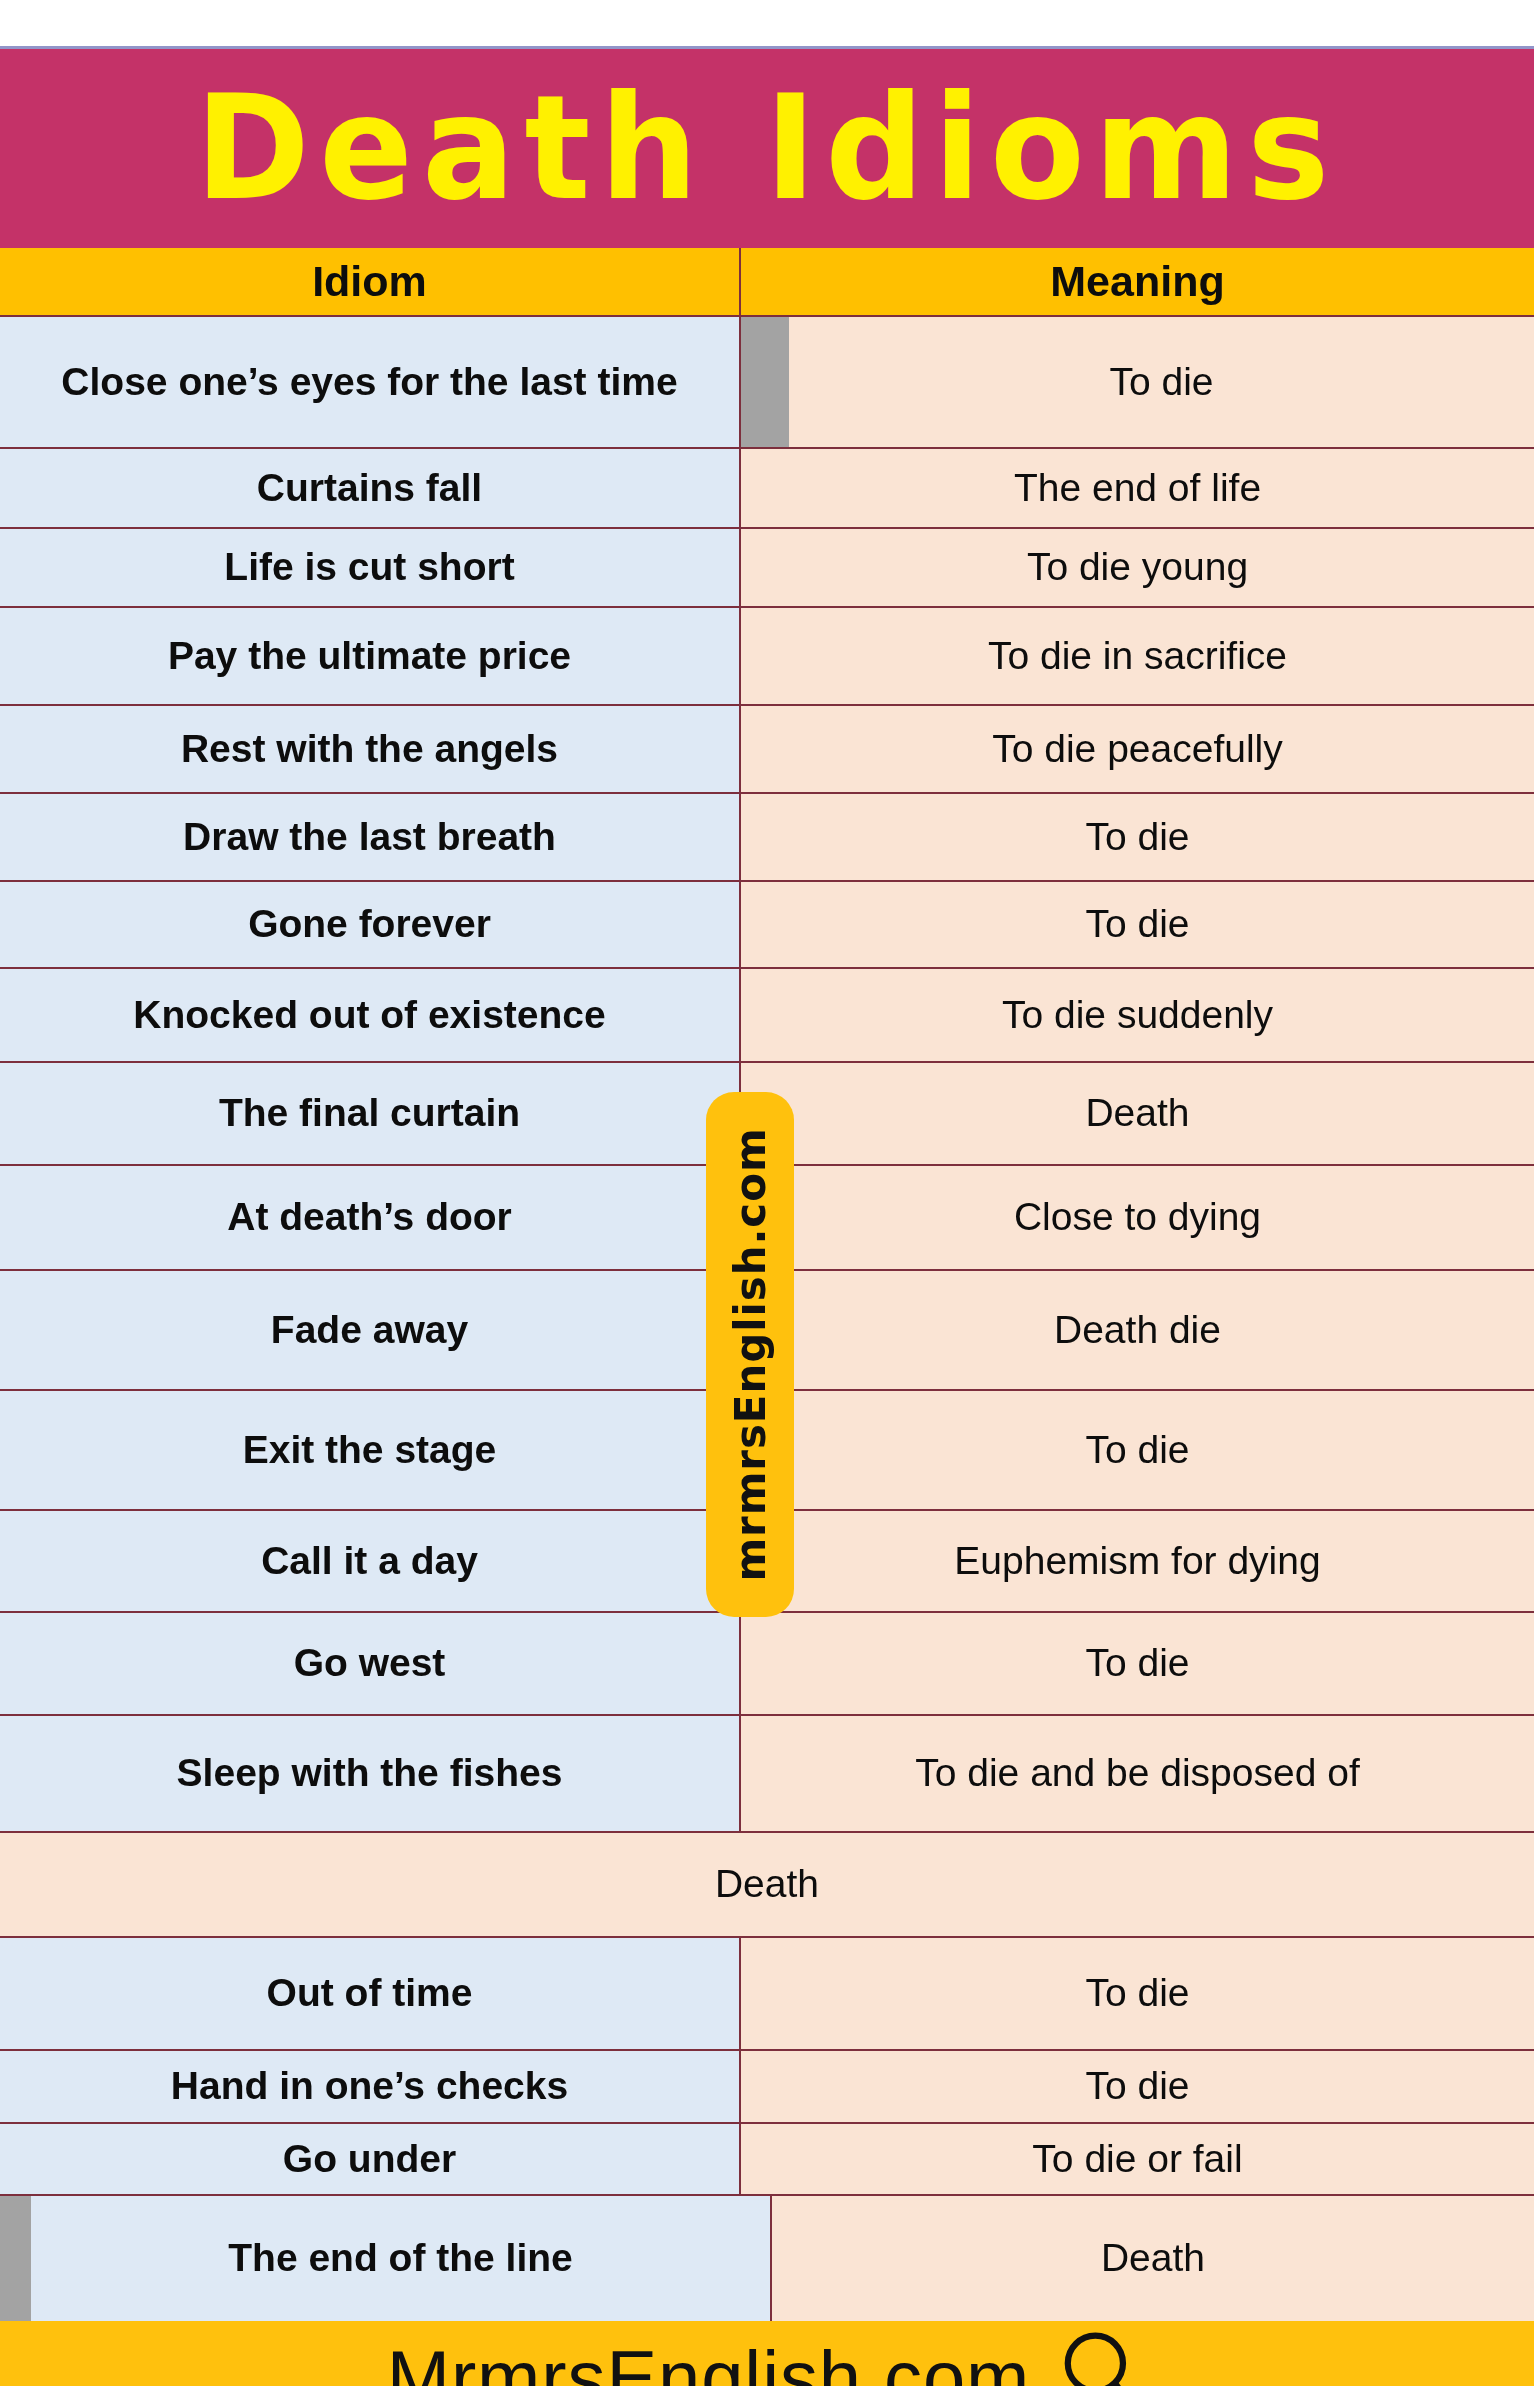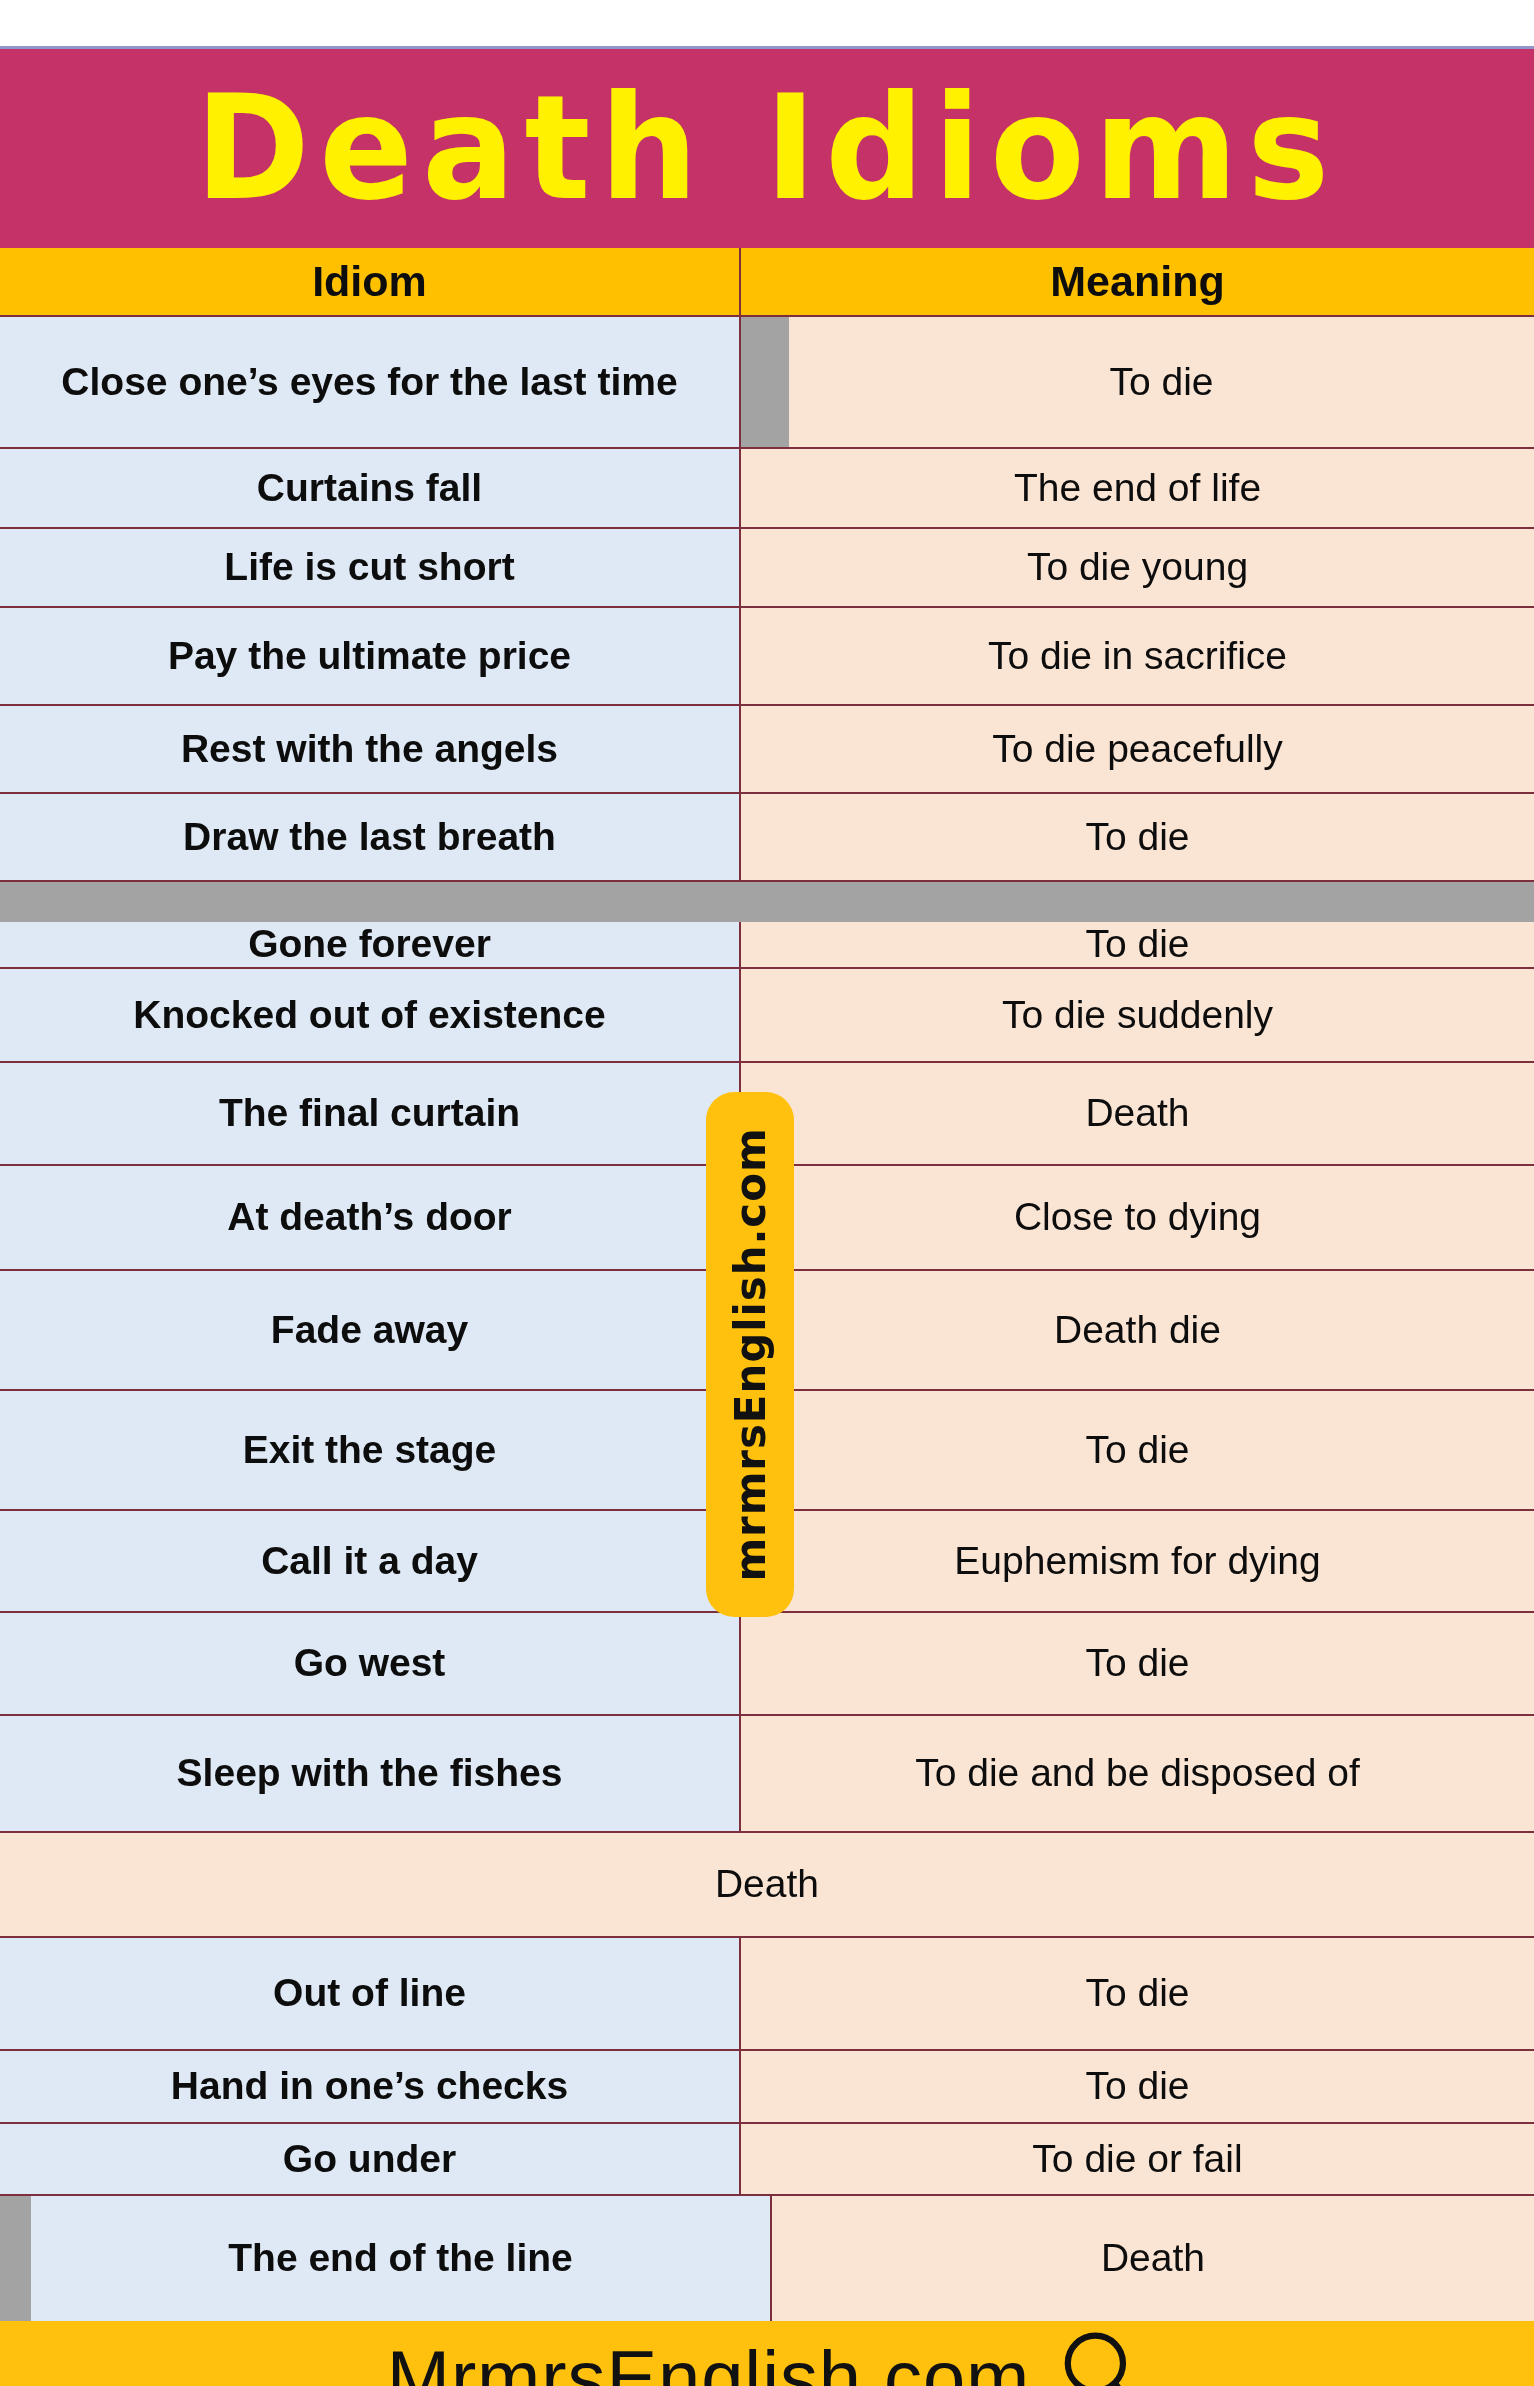--- a/index.html
+++ b/index.html
@@ -173,21 +173,21 @@
         <div class="cell meaning">To die in sacrifice</div>
       </div>
       <div class="row" style="height: 88px;">
         <div class="cell idiom">Rest with the angels</div>
         <div class="cell meaning">To die peacefully</div>
       </div>
       <div class="row" style="height: 88px;">
         <div class="cell idiom">Draw the last breath</div>
         <div class="cell meaning">To die</div>
       </div>
-      <div class="row" style="height: 87px; align-items: flex-end;">
+      <div class="row" style="height: 87px;">
         <div class="cell idiom">Gone forever</div>
         <div class="cell meaning">To die</div>
       </div>
       <div class="row" style="height: 94px;">
         <div class="cell idiom">Knocked out of existence</div>
         <div class="cell meaning">To die suddenly</div>
       </div>
       <div class="row" style="height: 103px;">
         <div class="cell idiom">The final curtain</div>
         <div class="cell meaning">Death</div>
@@ -213,21 +213,21 @@
         <div class="cell meaning">To die</div>
       </div>
       <div class="row" style="height: 117px;">
         <div class="cell idiom">Sleep with the fishes</div>
         <div class="cell meaning">To die and be disposed of</div>
       </div>
       <div class="row" style="height: 105px;">
         <div class="cell meaning">Death</div>
       </div>
       <div class="row" style="height: 113px;">
-        <div class="cell idiom">Out of line</div>
+        <div class="cell idiom">Out of time</div>
         <div class="cell meaning">To die</div>
       </div>
       <div class="row" style="height: 73px;">
         <div class="cell idiom">Hand in one’s checks</div>
         <div class="cell meaning">To die</div>
       </div>
       <div class="row" style="height: 72px;">
         <div class="cell idiom">Go under</div>
         <div class="cell meaning">To die or fail</div>
       </div>

